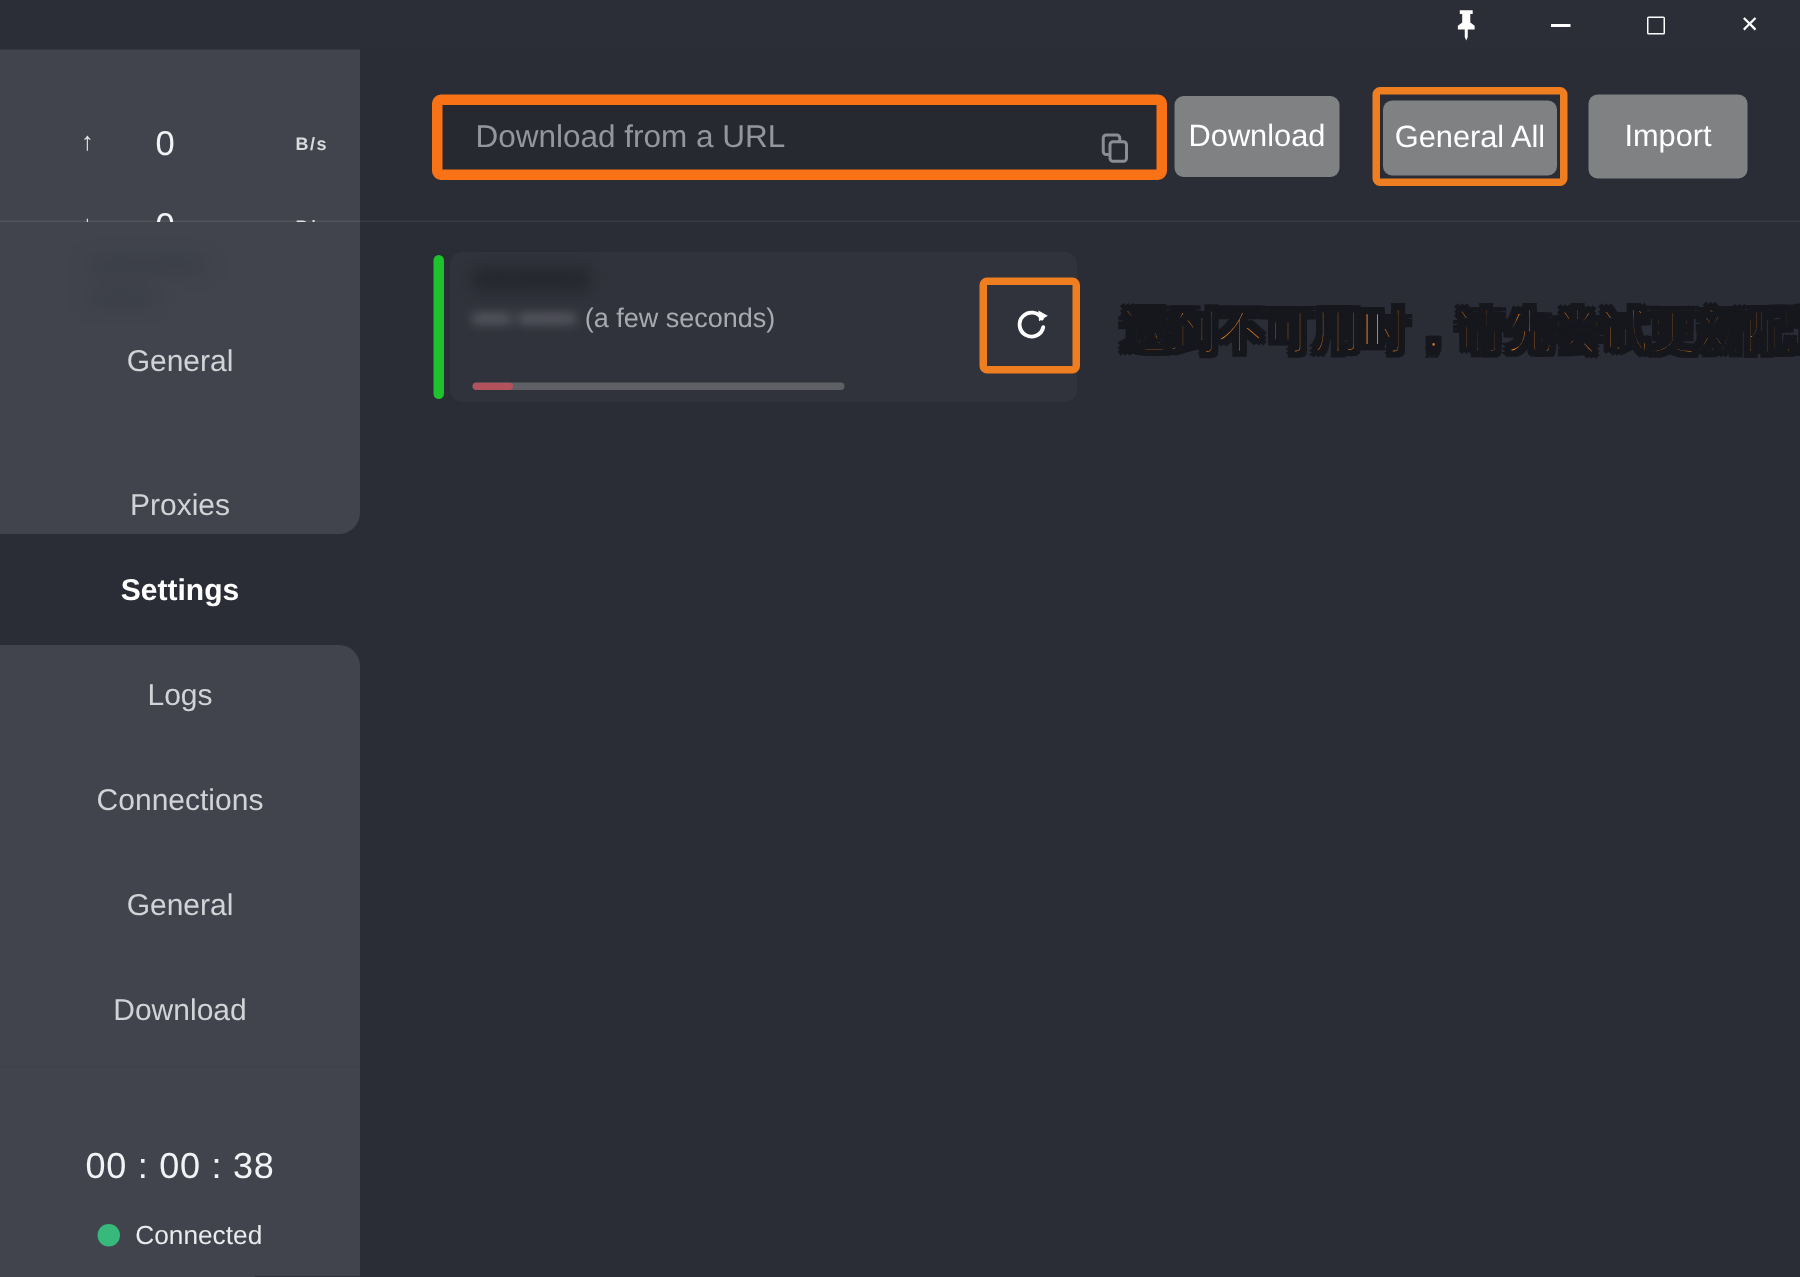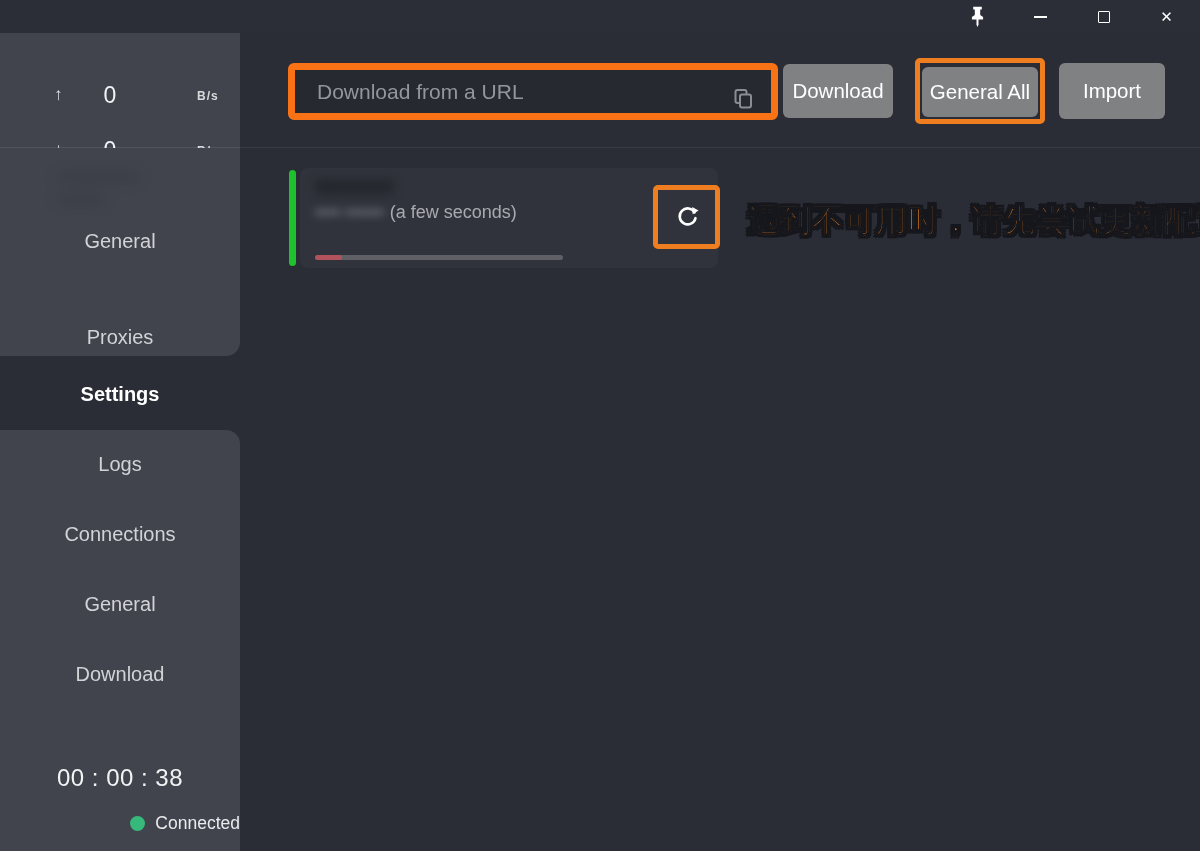--- a/index.html
+++ b/index.html
@@ -54,21 +54,21 @@
     font-size:20px; color:#d2d3d7; cursor:pointer;
   }
   .nav-item.selected { color:#ffffff; font-weight:600; }
   
   .uptime {
     position:absolute; left:0; top:764px; width:240px; text-align:center;
     font-size:24px; color:#f2f3f5; letter-spacing:.5px;
   }
   .status-row {
     position:absolute; left:0; top:811px; width:240px; height:24px;
-    display:flex; align-items:center; justify-content:flex-end; gap:10px;
+    display:flex; align-items:center; justify-content:center; gap:10px;
   }
   .status-dot { width:15px; height:15px; border-radius:50%; background:#36b97a; }
   .status-label { font-size:17.5px; color:#eaebee; }
   
   .url-box {
     position:absolute; left:288px; top:63px; width:490px; height:57px;
     border:7px solid #f97316; border-radius:6px; background:#272931;
   }
   .url-input {
     position:absolute; left:0; top:0; width:100%; height:100%;

